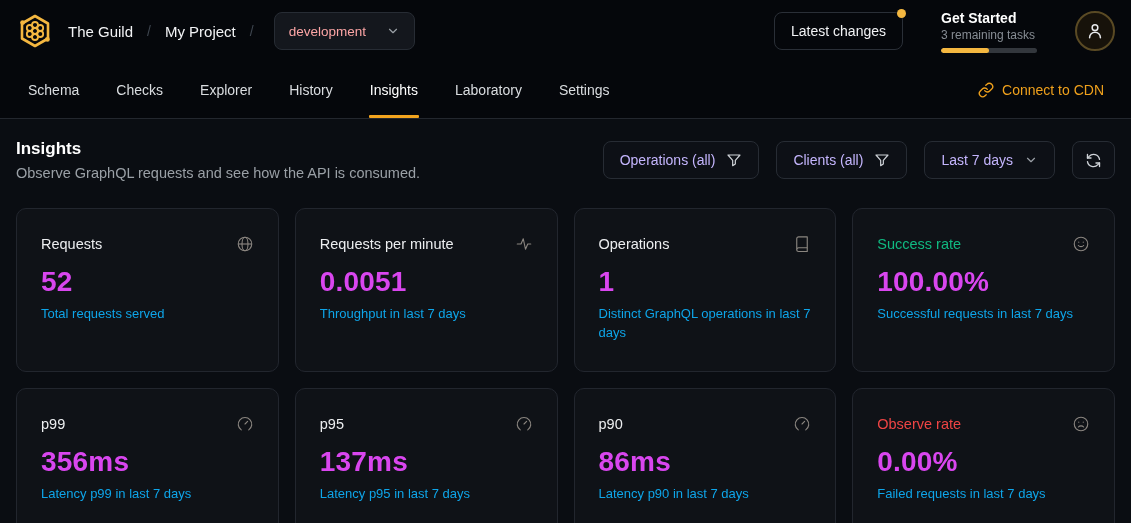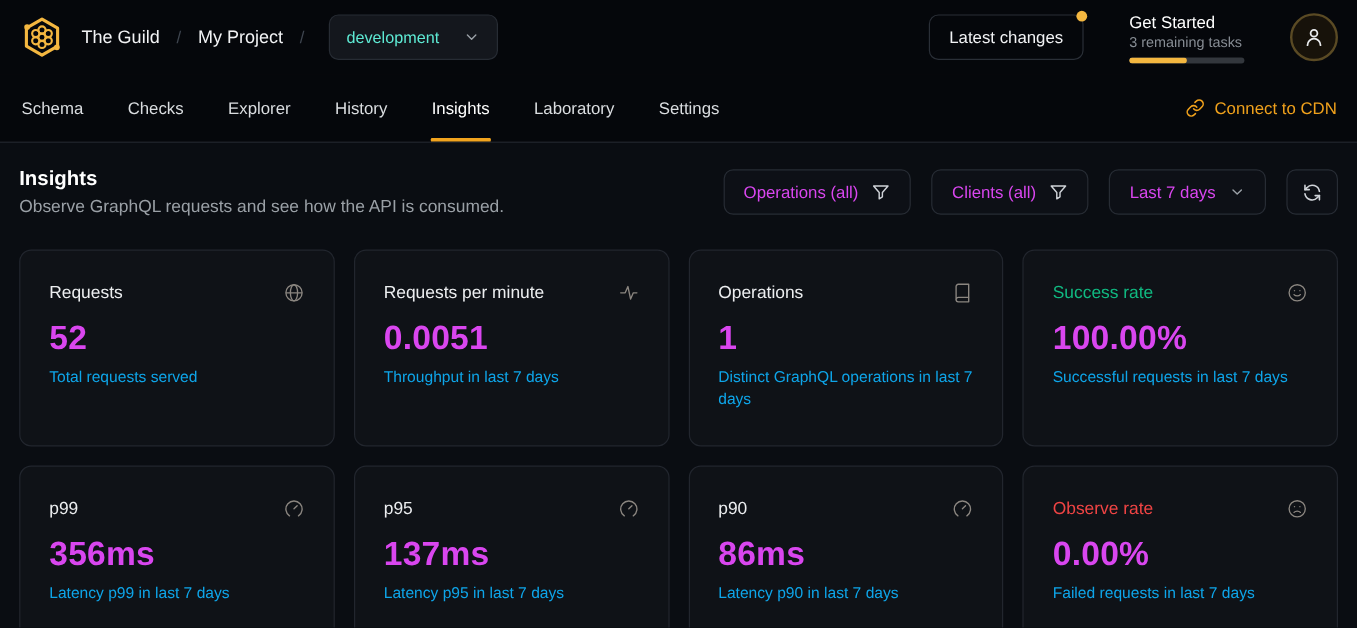--- a/index.html
+++ b/index.html
@@ -16,47 +16,47 @@
   .header {
     height:62px; background:#05070b;
     display:flex; align-items:center; padding:0 16px; gap:14px;
   }
   .logo { width:38px; height:38px; flex:0 0 auto; }
   .crumb { font-size:15px; font-weight:500; color:#f2f3f5; cursor:pointer; }
   .crumb-sep { color:#3f4650; font-size:14px; }
   .select-btn {
     margin-left:6px; height:38px; display:flex; align-items:center; gap:20px;
     background:#14171d; border:1px solid #272c34; border-radius:8px;
-    padding:0 14px; font-size:13.5px; color:#5eead4; cursor:pointer;
+    padding:0 14px; font-size:13.5px; color:#fca5a5; cursor:pointer;
   }
   .header-right { margin-left:auto; display:flex; align-items:center; gap:38px; }
   .ghost-btn {
     position:relative; height:38px; display:flex; align-items:center;
     background:transparent; border:1px solid #2a2f37; border-radius:8px;
     padding:0 16px; font-size:14px; color:#f2f3f5; cursor:pointer;
   }
   .notif-dot {
     position:absolute; top:-4px; right:-4px; width:9px; height:9px;
     border-radius:50%; background:#f4b740;
   }
   .get-started { width:96px; }
-  .gs-title { font-size:14px; font-weight:400; color:#fff; }
+  .gs-title { font-size:14px; font-weight:700; color:#fff; }
   .gs-sub { font-size:12px; color:#878d94; margin-top:2px; white-space:nowrap; }
   .gs-track { margin-top:6px; height:5px; border-radius:3px; background:#33373d; overflow:hidden; }
   .gs-fill { height:100%; border-radius:3px; background:#f4b740; }
   .avatar {
     width:40px; height:40px; border-radius:50%;
     background:#17120a; border:2px solid #5a4a24;
     display:flex; align-items:center; justify-content:center; cursor:pointer;
   }
 
   
   .nav {
     height:57px; background:#05070b; border-bottom:1px solid #23272e;
-    display:flex; align-items:stretch; padding:0 17px;
+    display:flex; align-items:stretch; padding:0 27px;
   }
   .tabs { display:flex; gap:35px; }
   .tab {
     position:relative; display:flex; align-items:center;
     font-size:14px; font-weight:500; color:#dadde0; cursor:pointer; padding:0 1px;
   }
   .tab.active { color:#ffffff; }
   .tab.active::after {
     content:""; position:absolute; left:0; right:0; bottom:0;
     height:3px; background:#f2a41e; border-radius:1px;
@@ -68,21 +68,21 @@
 
   
   .main { padding:20px 16px 16px; }
   .section-head { display:flex; align-items:center; justify-content:space-between; }
   .page-title { font-size:17px; font-weight:700; color:#fff; }
   .page-desc { font-size:14.5px; color:#9aa0a6; margin-top:6px; }
   .filters { display:flex; align-items:center; gap:17px; }
   .filter-btn {
     height:38px; display:flex; align-items:center; gap:11px;
     background:#0d1016; border:1px solid #272c34; border-radius:8px;
-    padding:0 16px; font-size:14px; color:#d946ef; cursor:pointer; white-space:nowrap;
+    padding:0 16px; font-size:14px; color:#c4b5fd; cursor:pointer; white-space:nowrap;
   }
   .icon-btn {
     width:43px; height:38px; display:flex; align-items:center; justify-content:center;
     background:#0d1016; border:1px solid #272c34; border-radius:8px; cursor:pointer; color:#cfd3d8;
   }
 
   
   .grid {
     margin-top:27px;
     display:grid; grid-template-columns:repeat(4, 1fr); gap:16px;

